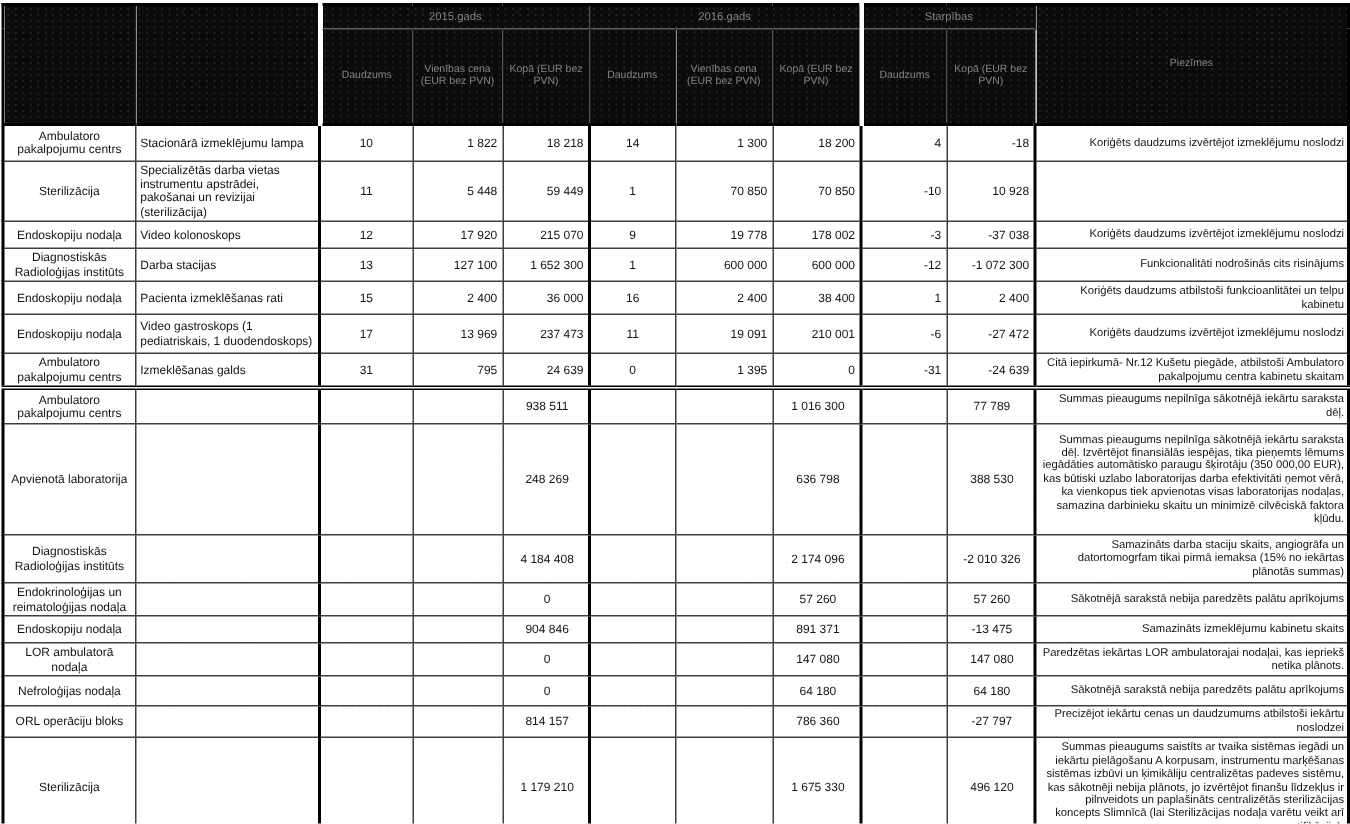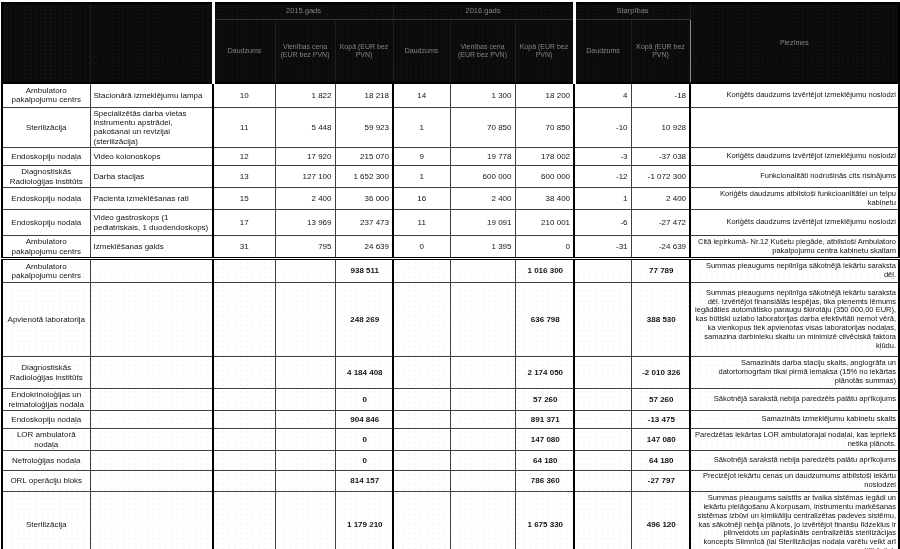--- a/index.html
+++ b/index.html
@@ -54,21 +54,21 @@
   .c-dept  { text-align:center; }
   .c-item  { text-align:left; }
   .c-qty   { text-align:center; }
   .c-amt   { text-align:right; padding-right:3px; }
   .c-diffqty { text-align:right; padding-right:3px; }
   .c-comment { font-size:7.5px; line-height:1.18; padding:1px 2px 1px 3px; text-align:right; }
   tr.sum td {
     background-image: radial-gradient(rgba(0,0,0,.055) .5px, transparent .7px);
     background-size:6px 5px;
   }
-  tr.sum .c-amt { text-align:center; padding-right:1px;font-weight:bold; }
+  tr.sum .c-amt { text-align:center; padding-right:1px; }
 </style>
 </head>
 <body>
 
 <table class="scan">
   <colgroup>
     <col style="width:88px">
       <col style="width:123px">
     <col style="width:62px">
       <col style="width:60px">
@@ -112,21 +112,21 @@
         <td class="c-amt">18 200</td>
         <td class="c-diffqty bl2">4</td>
         <td class="c-amt">-18</td>
         <td class="c-comment bl2">Koriģēts daudzums izvērtējot izmeklējumu noslodzi</td>
       </tr>
       <tr style="height: 34px;">
         <td class="c-dept">Sterilizācija</td>
         <td class="c-item">Specializētās darba vietas instrumentu apstrādei, pakošanai un revizijai (sterilizācija)</td>
         <td class="c-qty bl2">11</td>
         <td class="c-amt">5 448</td>
-        <td class="c-amt">59 923</td>
+        <td class="c-amt">59 449</td>
         <td class="c-qty bl2">1</td>
         <td class="c-amt">70 850</td>
         <td class="c-amt">70 850</td>
         <td class="c-diffqty bl2">-10</td>
         <td class="c-amt">10 928</td>
         <td class="c-comment bl2"></td>
       </tr>
       <tr style="height: 18px;">
         <td class="c-dept">Endoskopiju nodaļa</td>
         <td class="c-item">Video kolonoskops</td>
@@ -219,21 +219,21 @@
         <td class="c-comment bl2">Summas pieaugums nepilnīga sākotnējā iekārtu saraksta dēļ. Izvērtējot finansiālās iespējas, tika pieņemts lēmums iegādāties automātisko paraugu šķirotāju (350 000,00 EUR), kas būtiski uzlabo laboratorijas darba efektivitāti ņemot vērā, ka vienkopus tiek apvienotas visas laboratorijas nodaļas, samazina darbinieku skaitu un minimizē cilvēciskā faktora kļūdu.</td>
       </tr>
       <tr class="sum" style="height: 32px;">
         <td class="c-dept">Diagnostiskās Radioloģijas institūts</td>
         <td class="c-item"></td>
         <td class="c-qty bl2"></td>
         <td class="c-amt"></td>
         <td class="c-amt">4 184 408</td>
         <td class="c-qty bl2"></td>
         <td class="c-amt"></td>
-        <td class="c-amt">2 174 050</td>
+        <td class="c-amt">2 174 096</td>
         <td class="c-diffqty bl2"></td>
         <td class="c-amt">-2 010 326</td>
         <td class="c-comment bl2">Samazināts darba staciju skaits, angiogrāfa un datortomogrfam tikai pirmā iemaksa (15% no iekārtas plānotās summas)</td>
       </tr>
       <tr class="sum" style="height: 22px;">
         <td class="c-dept">Endokrinoloģijas un reimatoloģijas nodaļa</td>
         <td class="c-item"></td>
         <td class="c-qty bl2"></td>
         <td class="c-amt"></td>
         <td class="c-amt">0</td>

